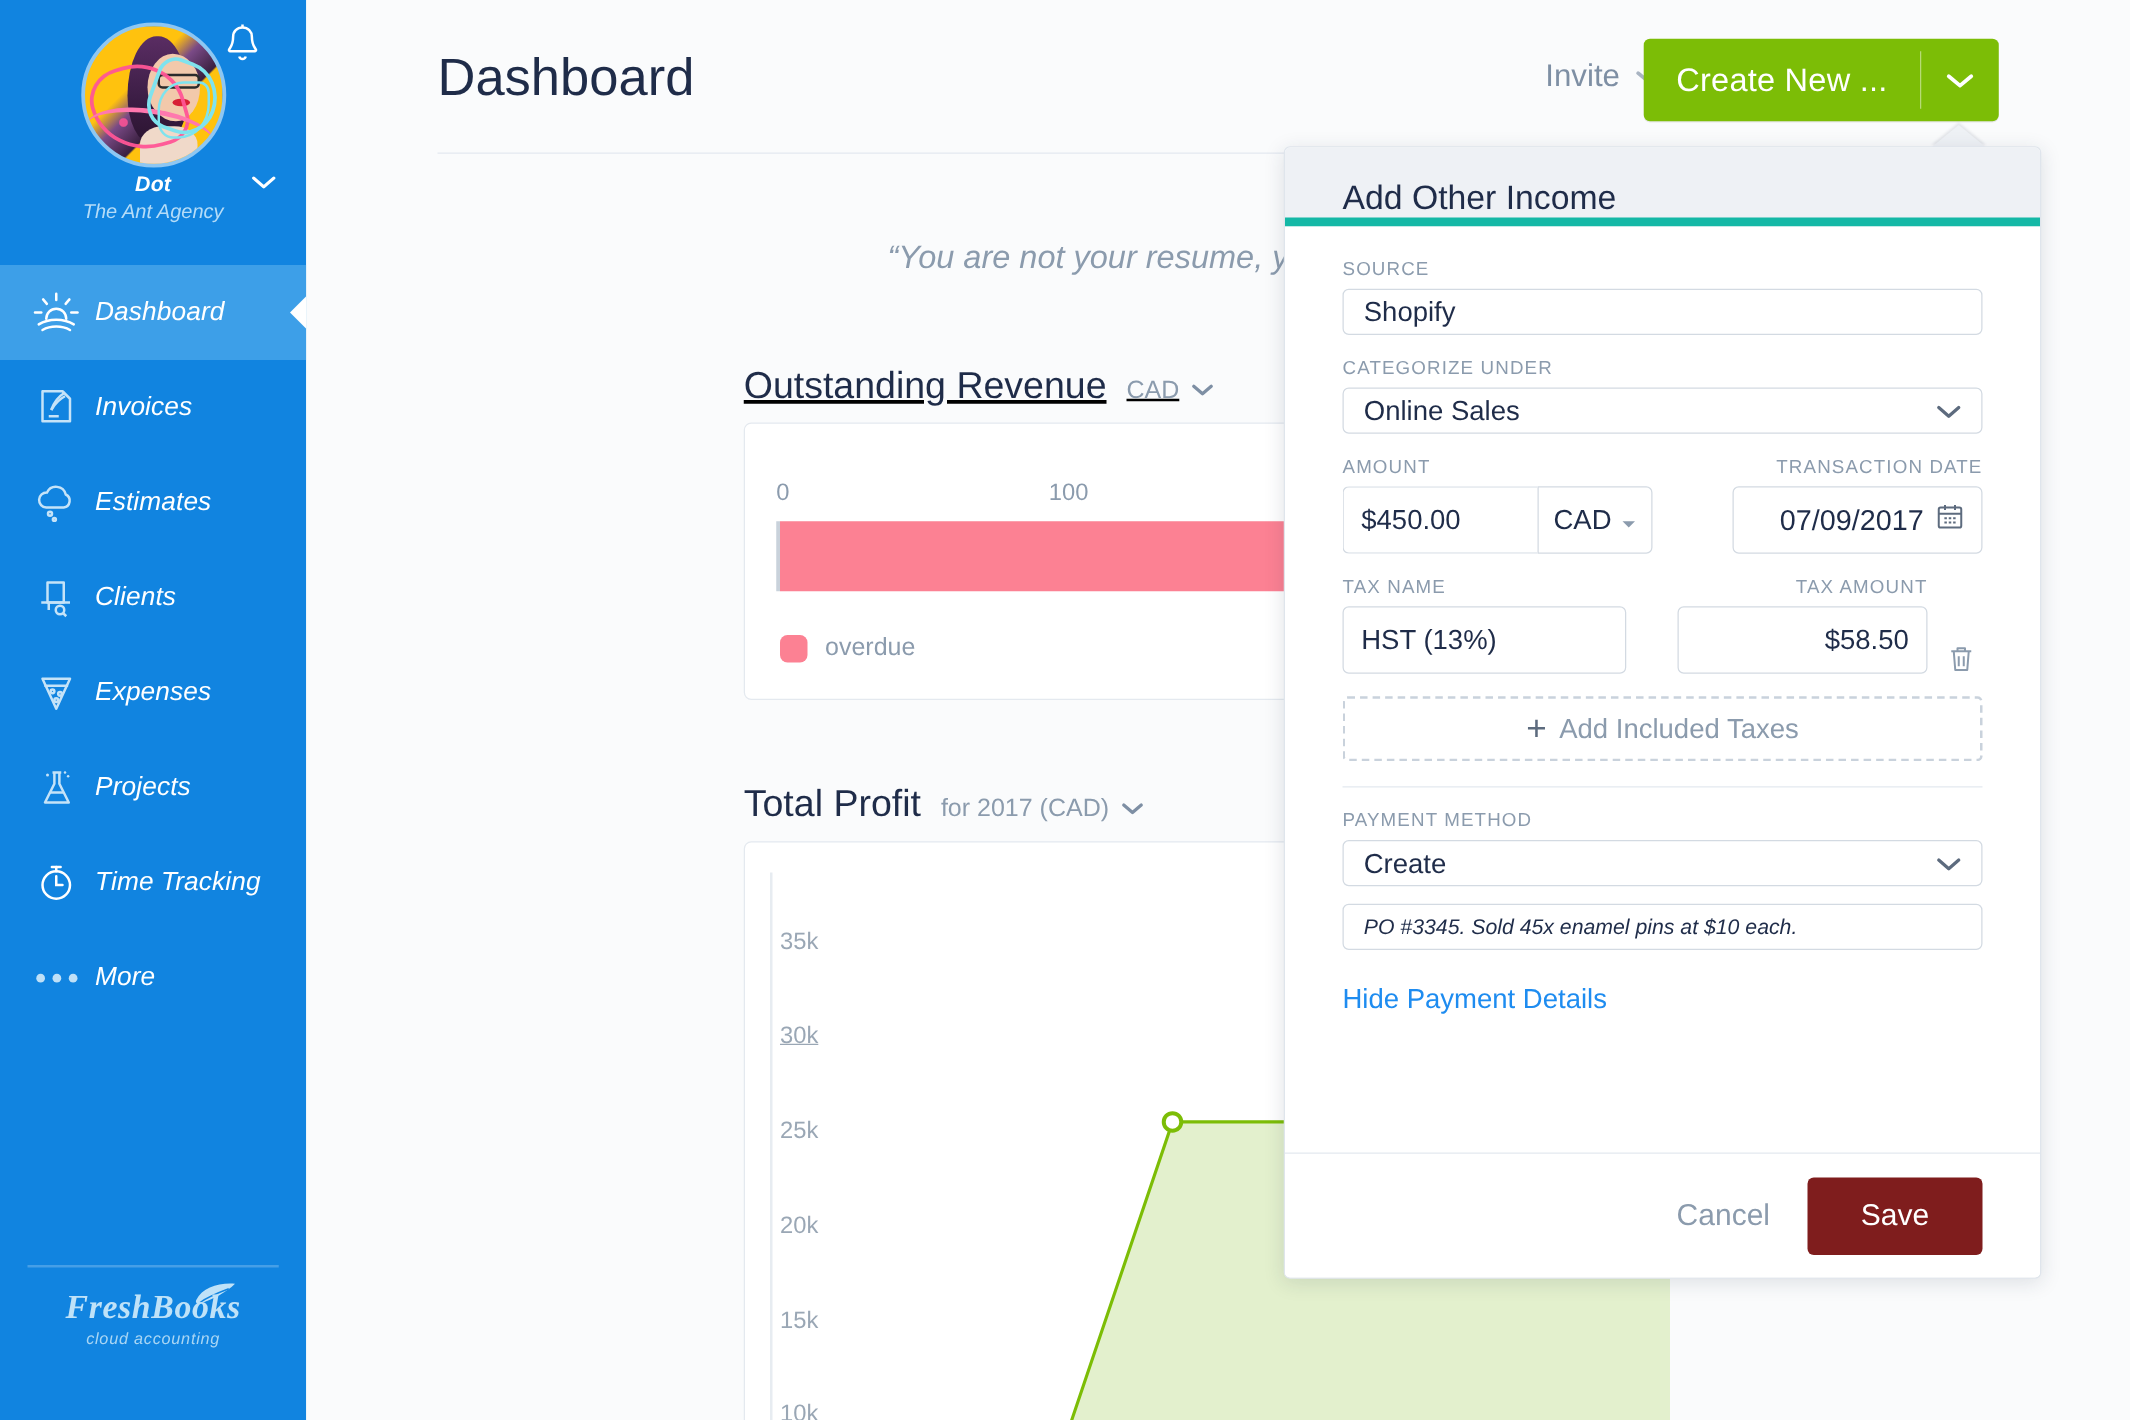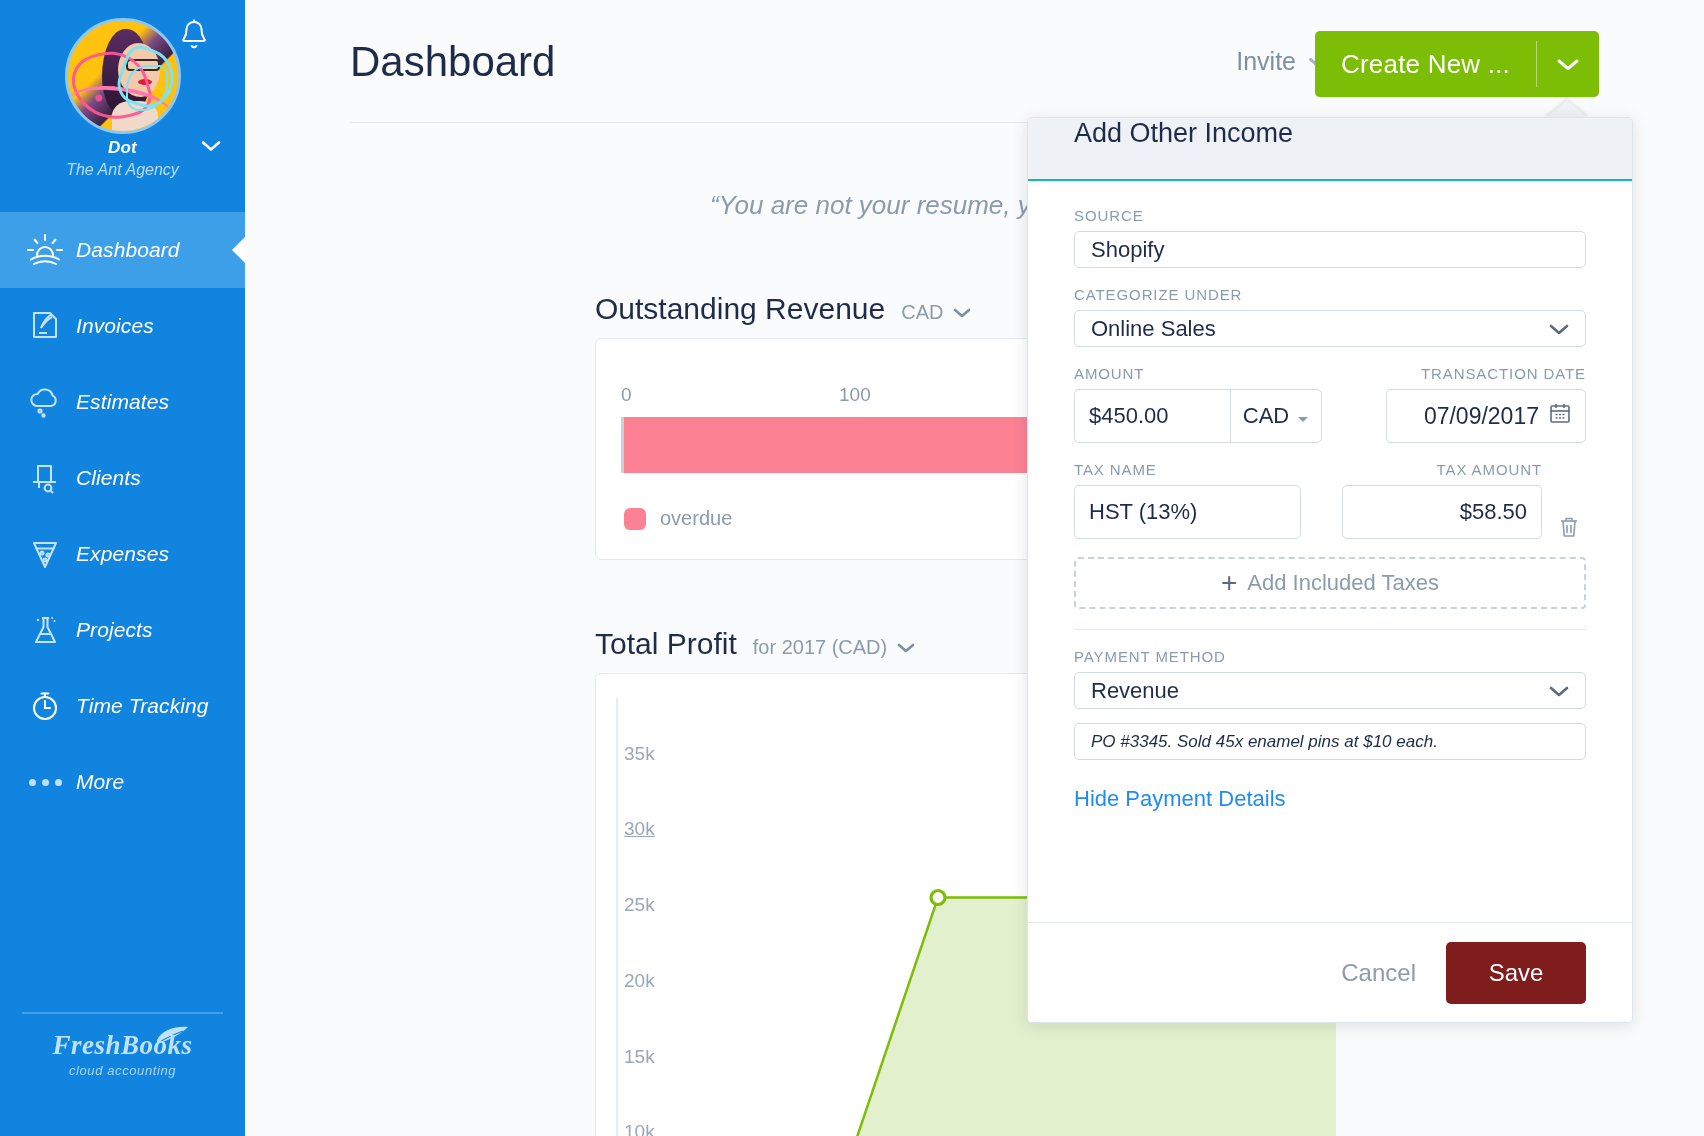--- a/index.html
+++ b/index.html
@@ -188,21 +188,21 @@
   .section-head .t { font-size: 30px; color: #1f2c49; }
   .section-head .sub {
     font-size: 20px; color: #8b9bad; display: flex; align-items: center; gap: 10px;
   }
   .card {
     position: absolute;
     background: #fff; border: 1px solid #e4e9ef; border-radius: 6px;
   }
 
   
-  #rev-head { left: 350px; top: 292px; }
+  #rev-head { left: 350px; top: 292px; text-decoration: underline; }
   #rev-card { left: 350px; top: 338px; width: 740px; height: 222px; }
   .axis-lab {
     position: absolute; font-size: 19px; color: #8b9bad;
   }
   .bar-track { position: absolute; left: 25px; top: 78px; width: 713px; height: 56px; }
   .bar-tick {
     position: absolute; left: 0; top: 0; width: 3px; height: 56px; background: #c9d2db;
   }
   .bar-fill {
     position: absolute; left: 3px; top: 0; height: 56px; background: #fc8193;
@@ -236,22 +236,22 @@
   }
   .modal-arrow {
     position: absolute; left: 1545px; top: 100px;
     width: 0; height: 0;
     border-left: 22px solid transparent;
     border-right: 22px solid transparent;
     border-bottom: 18px solid #eef1f5;
     filter: drop-shadow(0 -2px 1px rgba(31,44,73,.10));
   }
   .modal-head {
-    height: 63px; background: #eef1f5; border-bottom: 2px solid #14b8a6;
-    display: flex; align-items: flex-start; padding-left: 46px;
+    height: 63px; background: #eef1f5; border-bottom: 7px solid #14b8a6;
+    display: flex; align-items: flex-end; padding-left: 46px;
   }
   .modal-head .ht { font-size: 27px; color: #1f2c49; }
   .modal-body { padding: 26px 46px 0 46px; position: relative; }
   .fl {
     font-size: 15px; color: #8b9bad; letter-spacing: .9px;
     text-transform: uppercase; margin-bottom: 7px;
   }
   .fi {
     width: 100%; height: 37px; border: 1px solid #d3dae2; border-radius: 5px;
     background: #fff; font-size: 22px; color: #1f2c49;
@@ -649,21 +649,21 @@
       <div class="add-taxes">
         <span class="plus">+</span>
         <span>Add Included Taxes</span>
       </div>
 
       <div class="thin-rule"></div>
 
       <div class="mb14">
         <div class="fl">PAYMENT METHOD</div>
         <div class="fi sel">
-          <span>Revenue</span>
+          <span>Create</span>
           <span>
             <svg viewBox="0 0 20 13" width="20" height="13" fill="none" stroke="#5d6b7e" stroke-width="2.6" stroke-linecap="round" stroke-linejoin="round">
               <path d="M2 3 L10 10 L18 3"></path>
             </svg>
           </span>
         </div>
       </div>
 
       <div>
         <div class="fi" style="font-size:17px;font-style:italic;">PO #3345. Sold 45x enamel pins at $10 each.</div>

